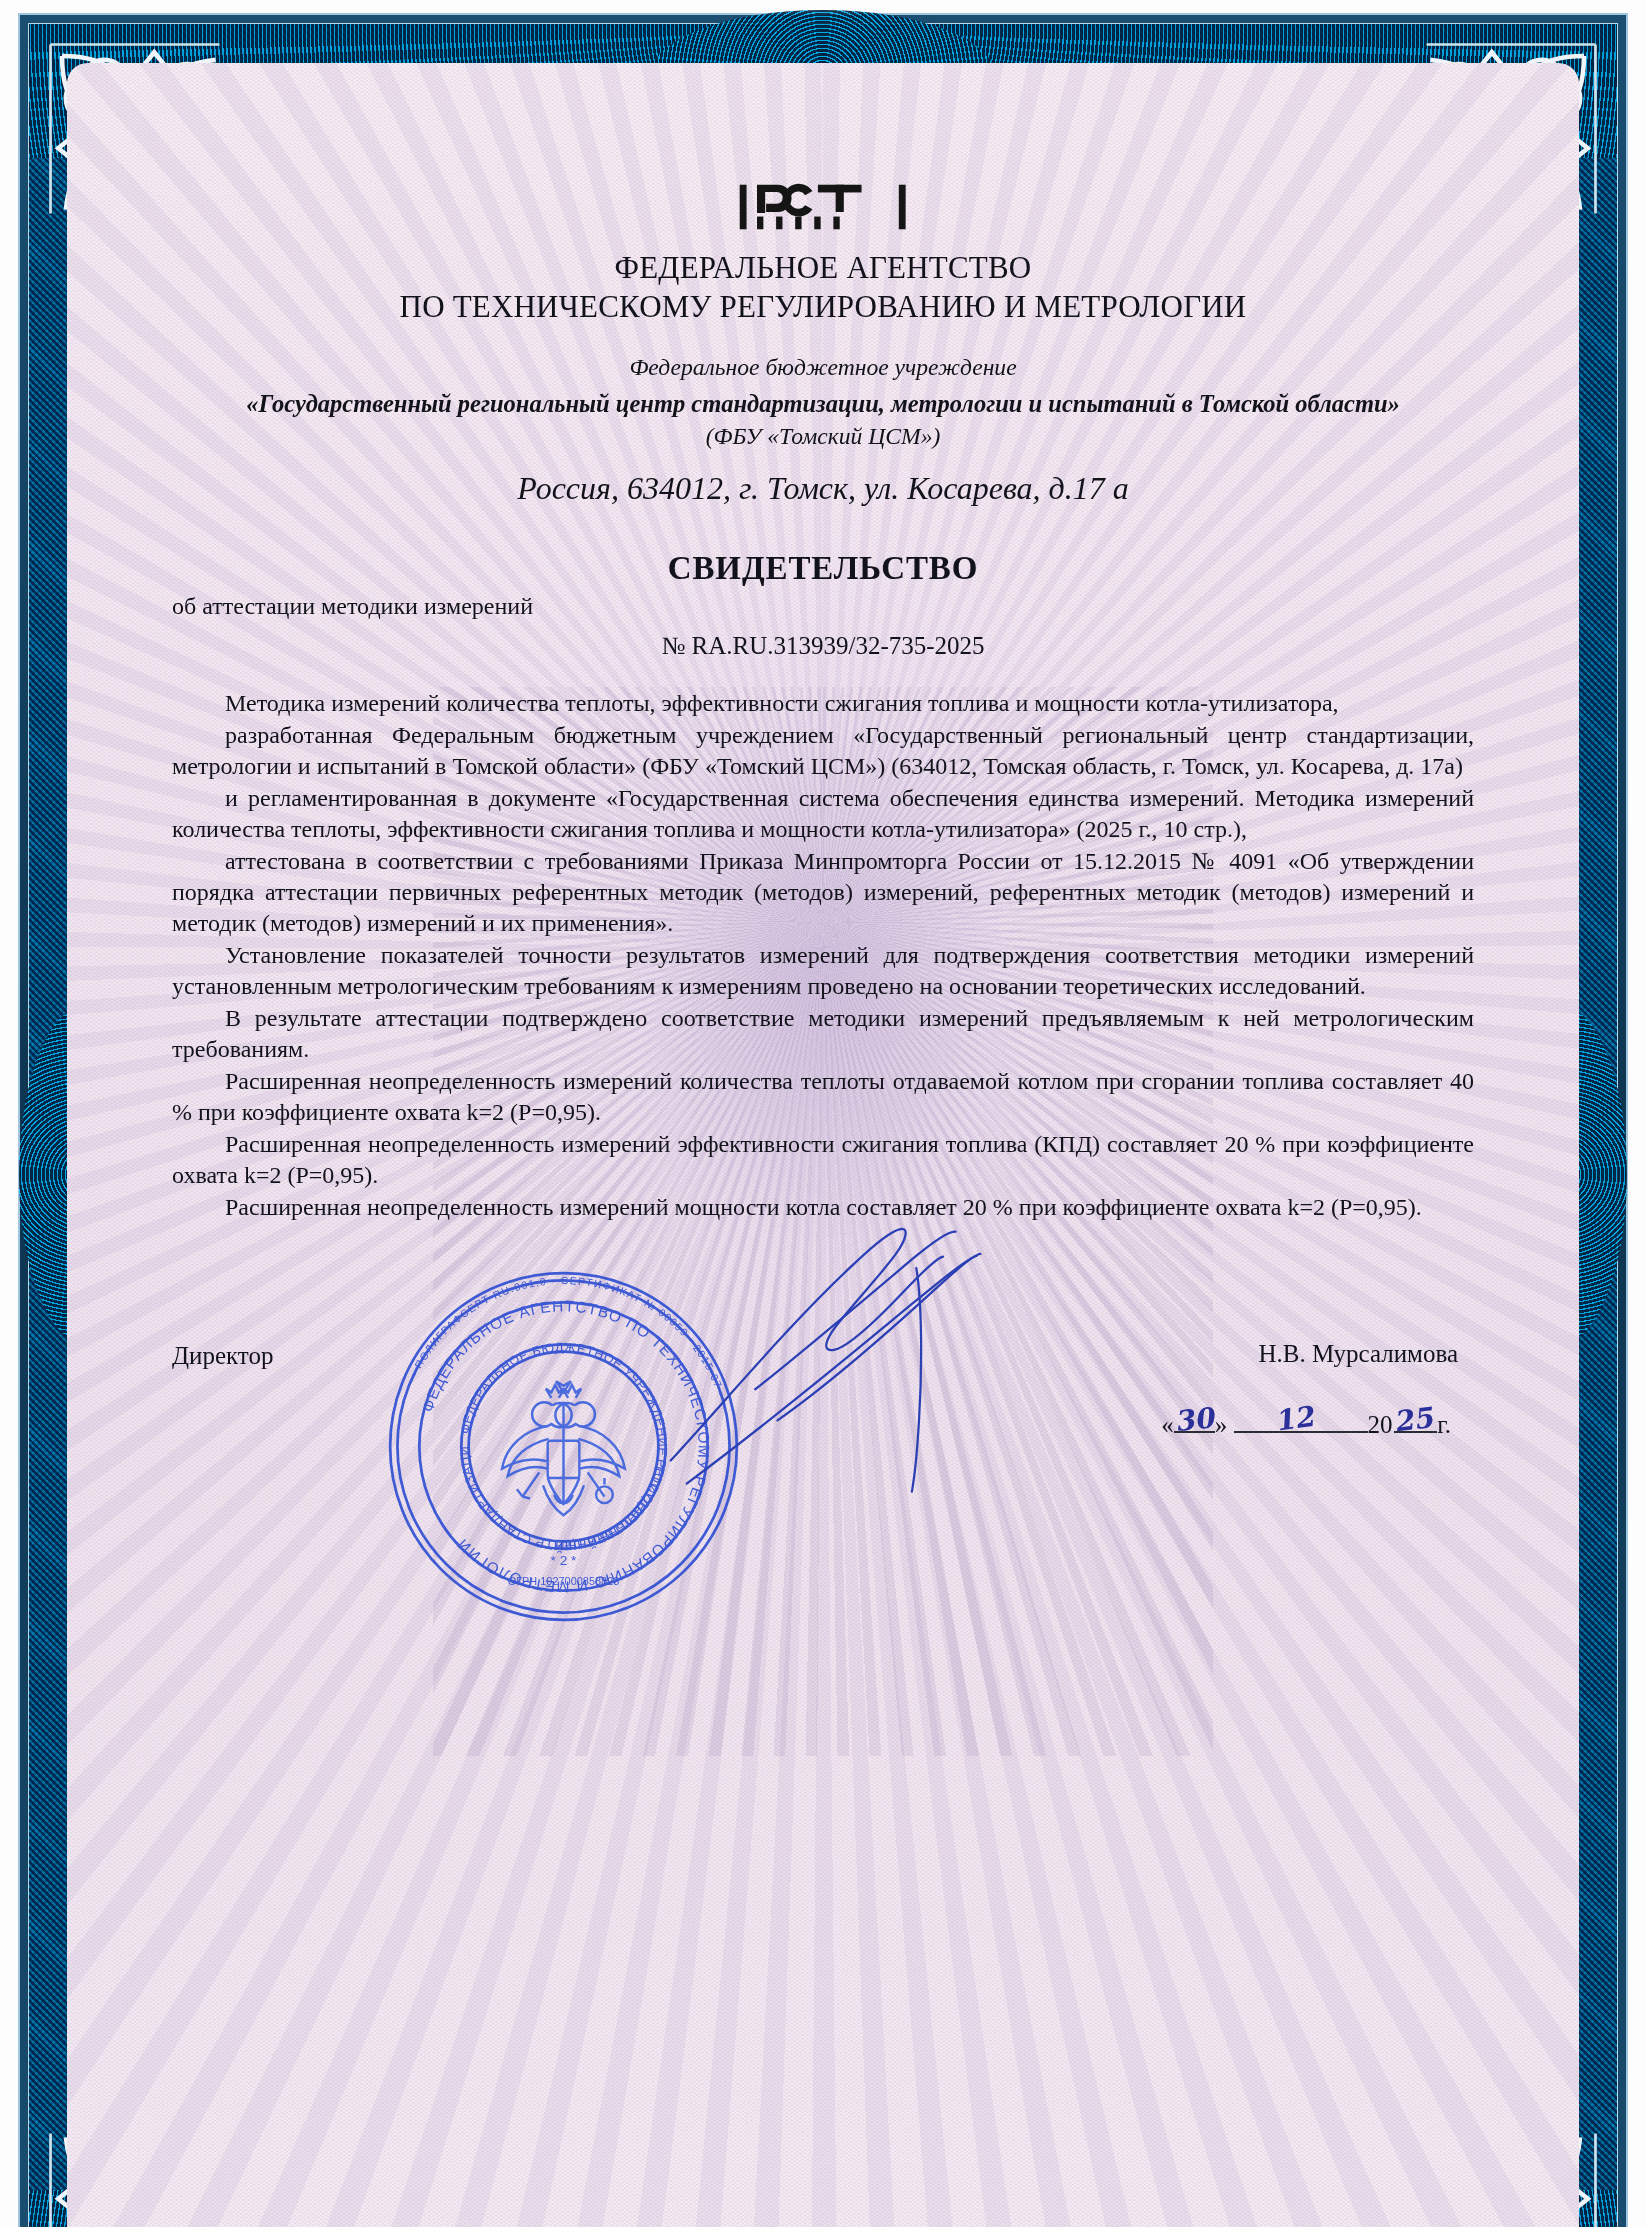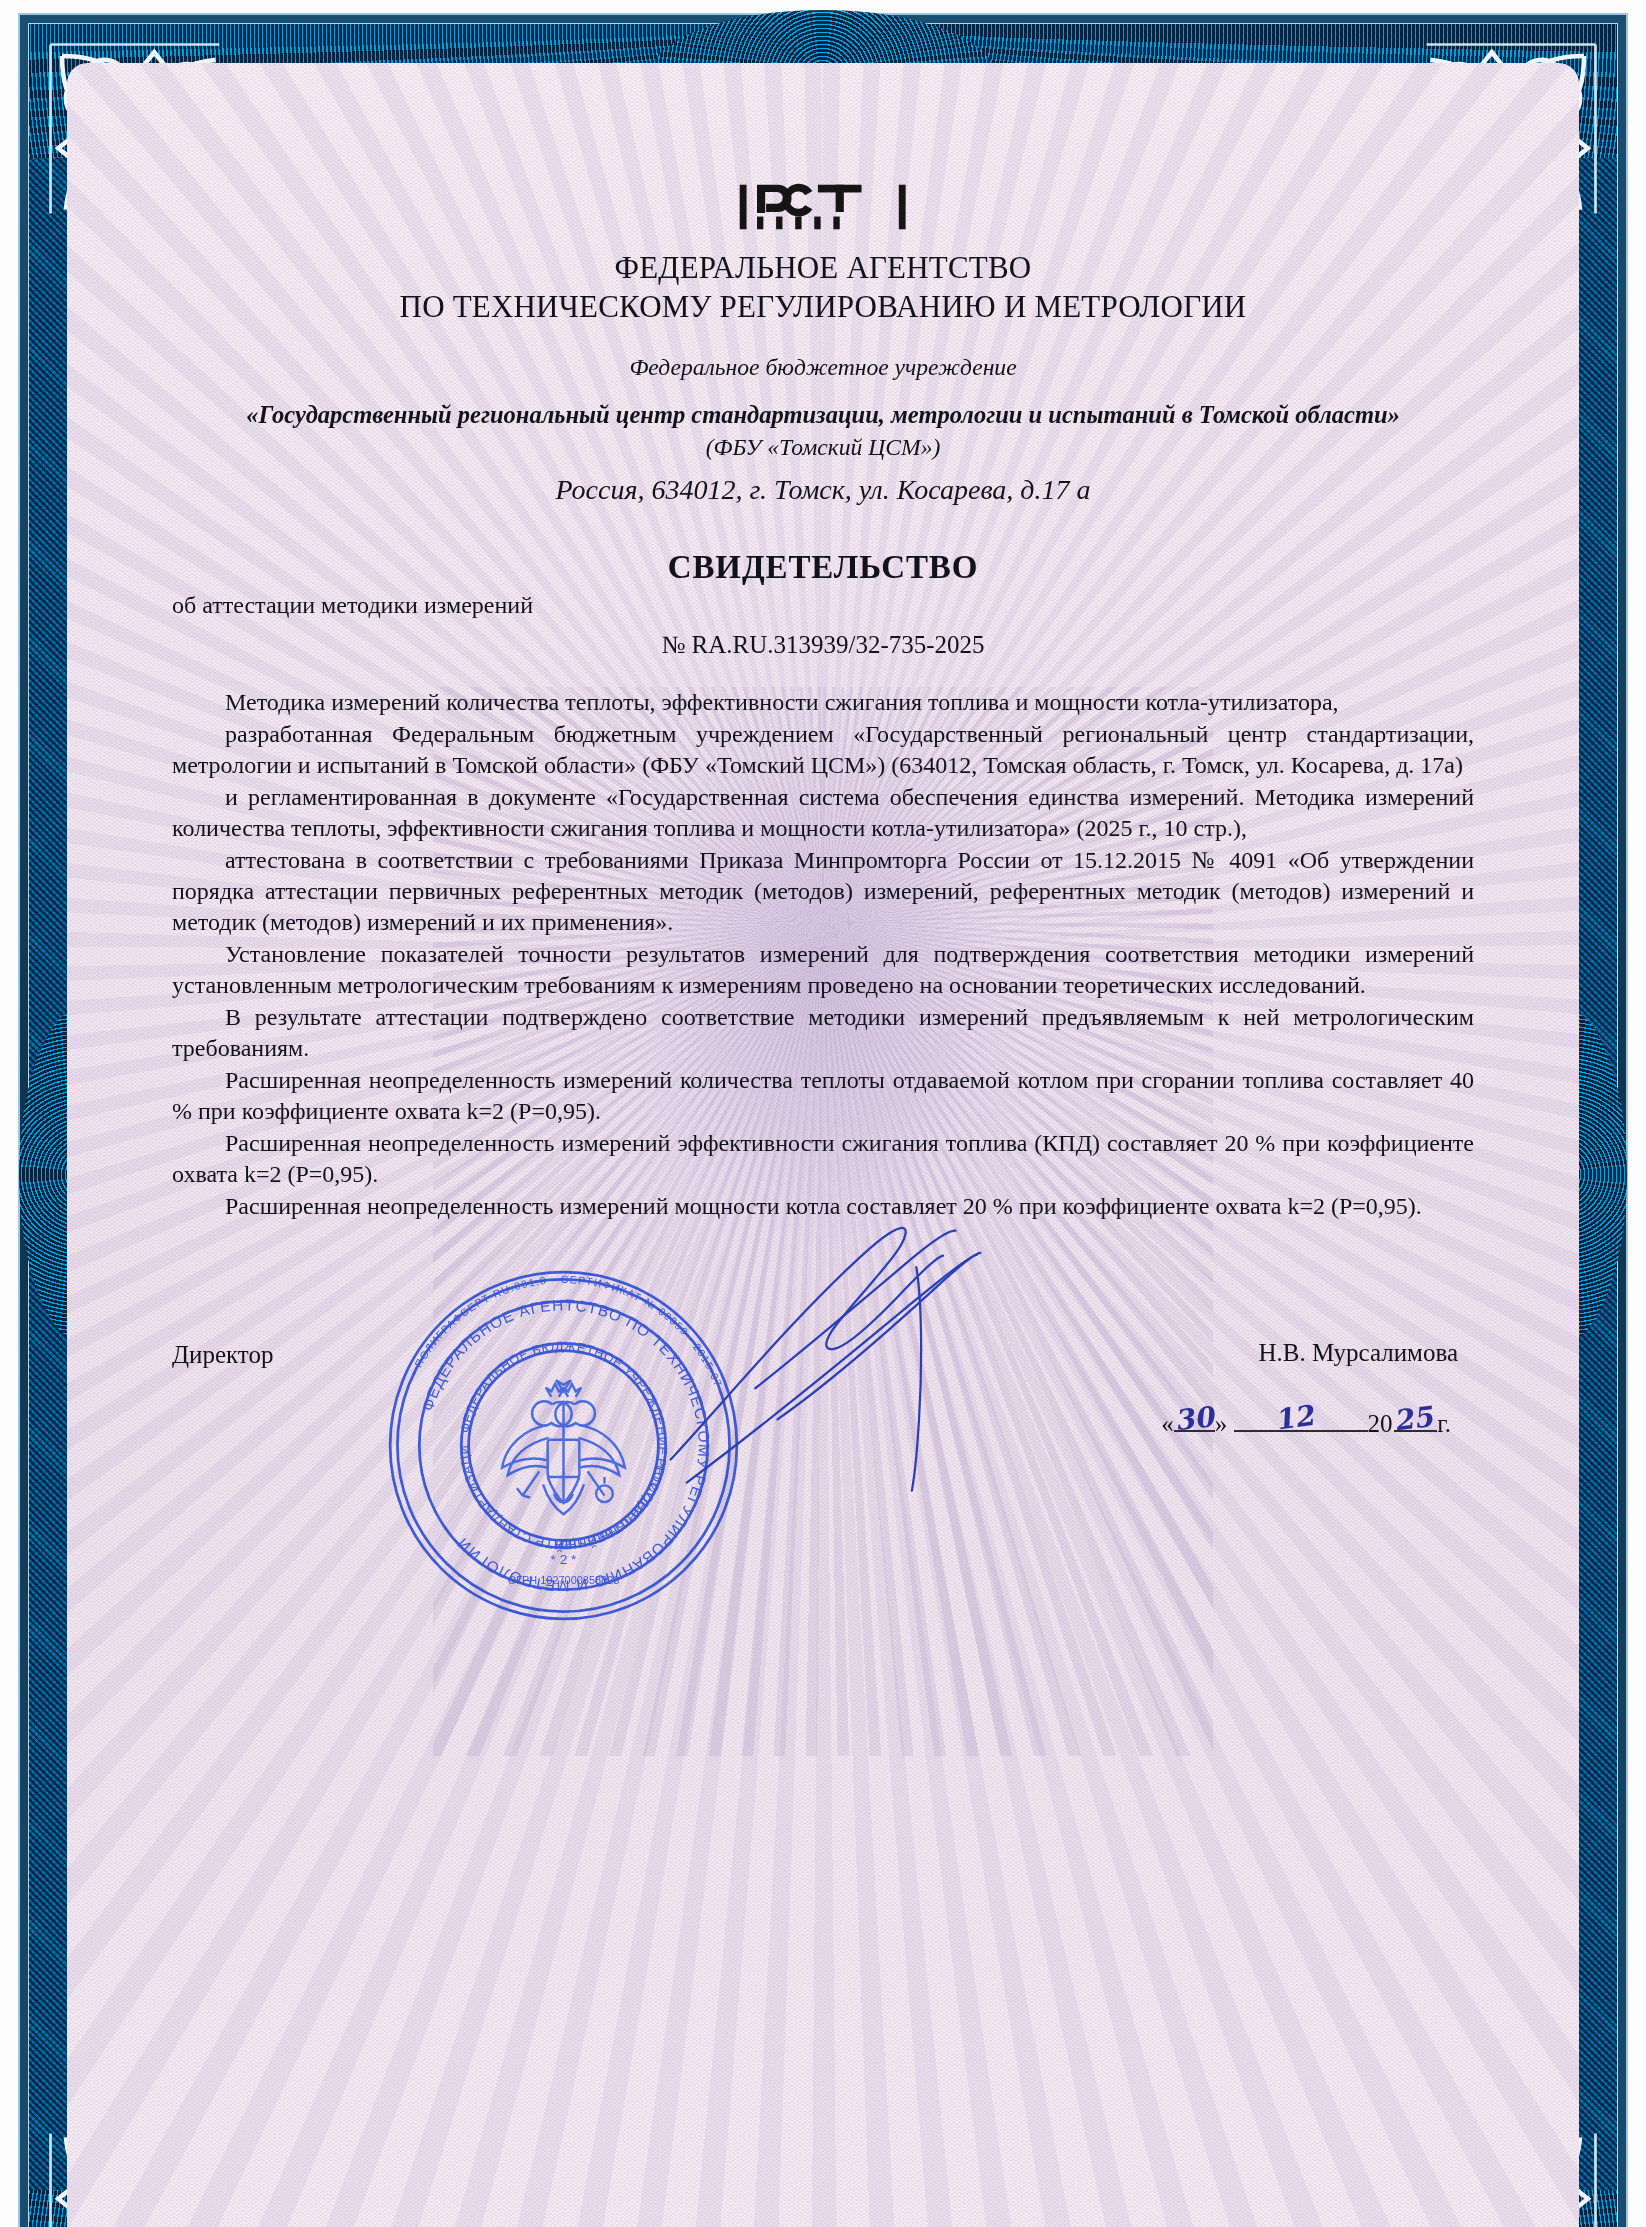--- a/index.html
+++ b/index.html
@@ -129,25 +129,25 @@
     letter-spacing: 0.2px;
     margin-top: 12.5px;
   }
 
   .org-block { text-align: center; margin-top: 25px; font-style: italic; }
   .org-line-1 { font-size: 23.6px; line-height: 1.3; }
   .org-name {
     font-size: 24.5px;
     font-weight: bold;
     line-height: 1.3;
-    margin-top: 16px;
+    margin-top: 5px;
     padding: 0 10.7px;
   }
   .org-abbr { font-size: 23.6px; margin-top: 3.6px; }
-  .org-addr { font-size: 28px; margin-top: 13px; }
+  .org-addr { font-size: 32px; margin-top: 20px; }
 
   .cert-title {
     text-align: center;
     font-size: 33px;
     font-weight: bold;
     letter-spacing: 0.9px;
     margin-top: 43px;
   }
   .cert-sub {
     text-align: left;

